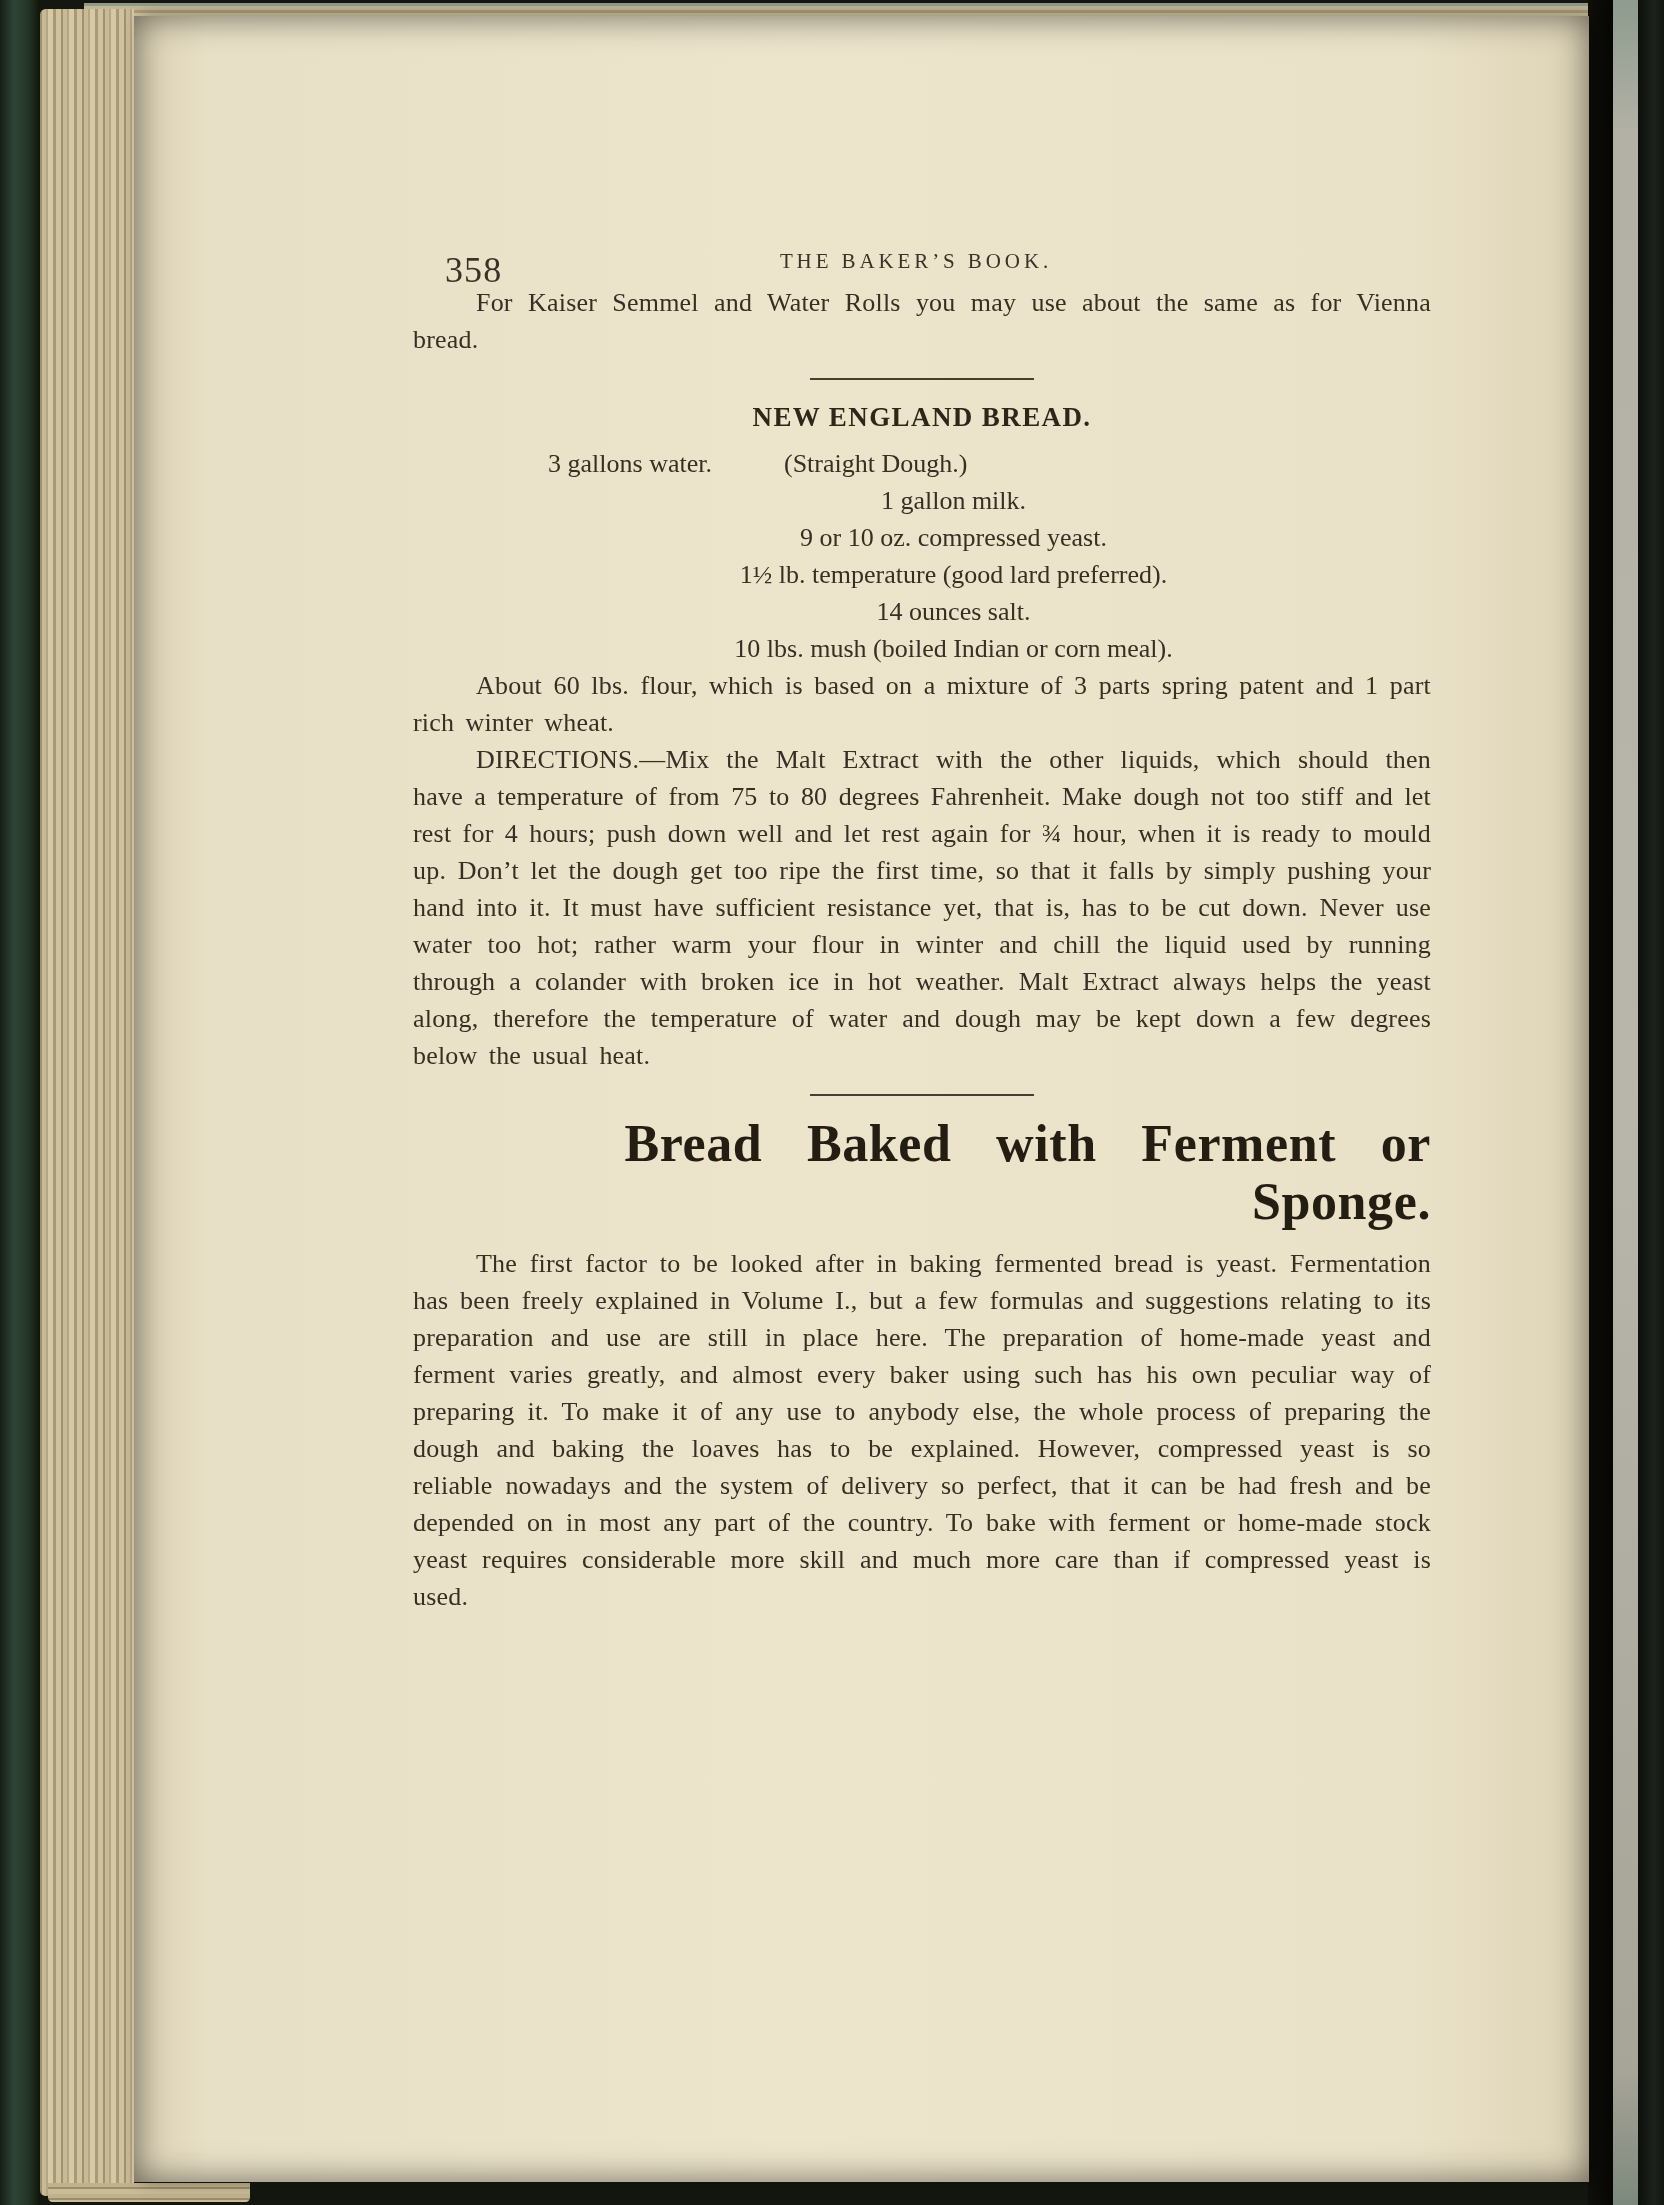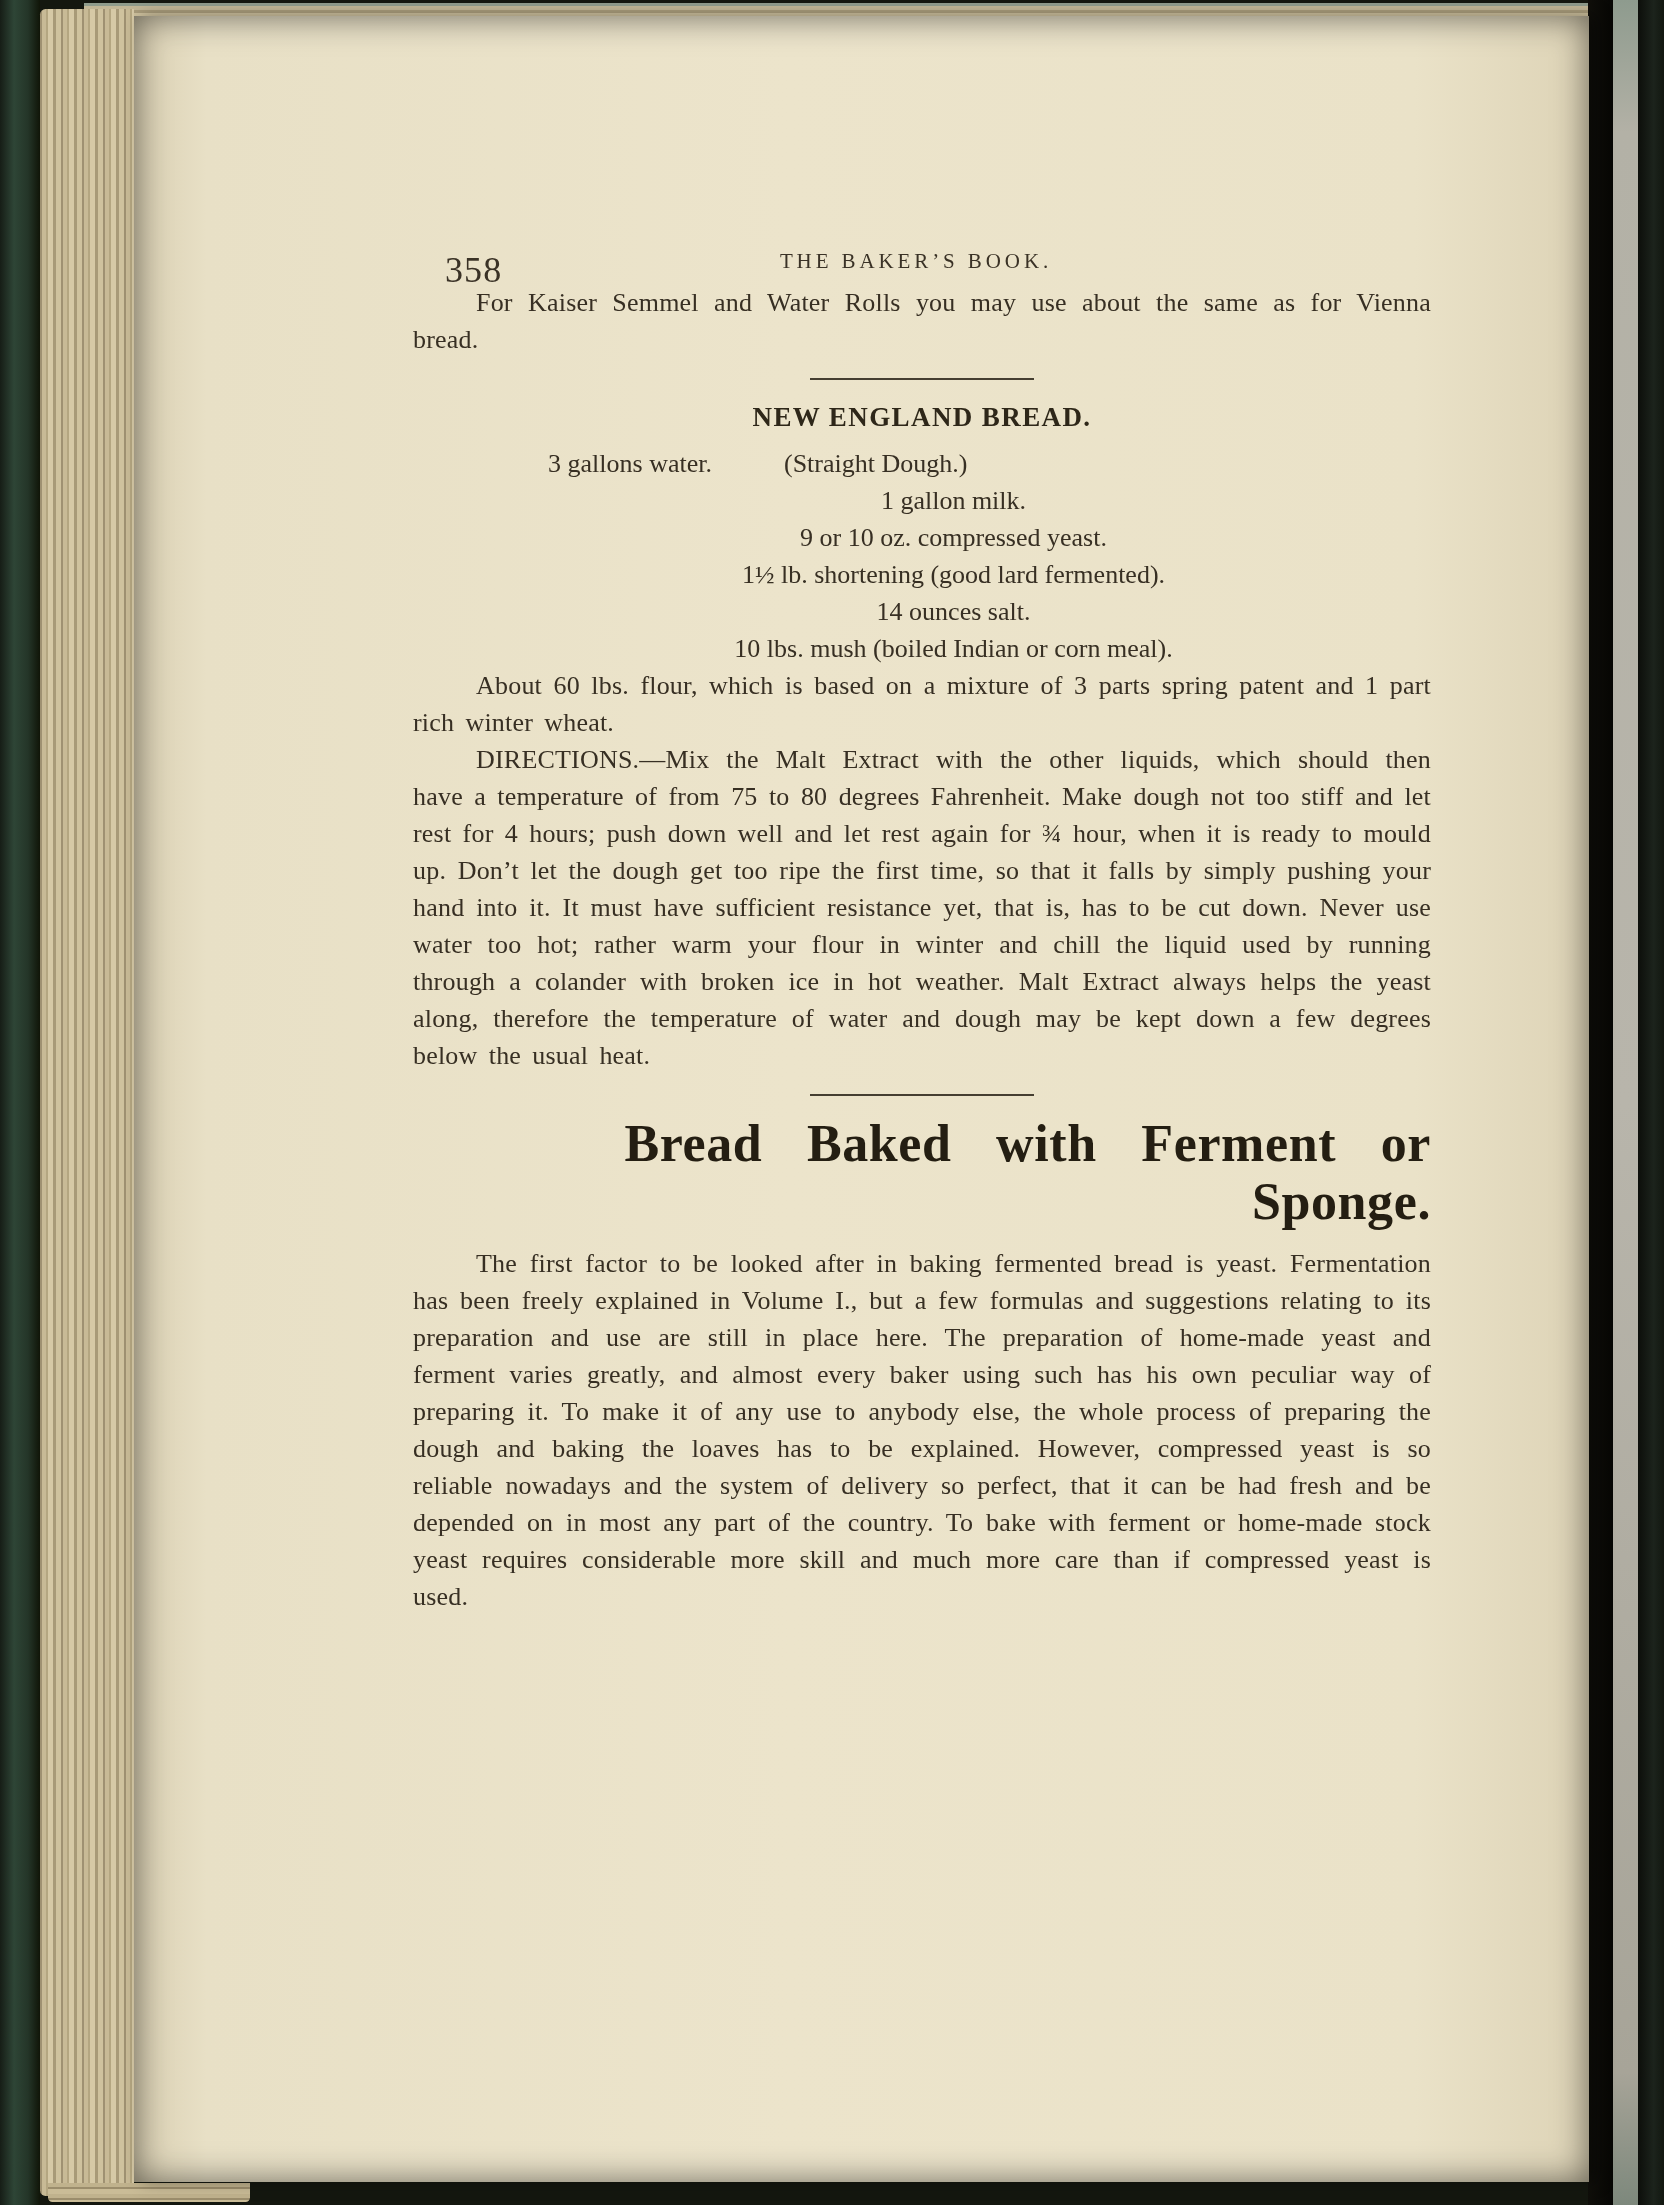--- a/index.html
+++ b/index.html
@@ -111,21 +111,21 @@
 
       <h3 class="recipe-title">NEW ENGLAND BREAD.</h3>
 
       <div class="ingredients">
         <div class="ing-row">
           <span class="ing-first">3 gallons water.</span>
           <span class="dough-note">(Straight Dough.)</span>
         </div>
         <div>1 gallon milk.</div>
         <div>9 or 10 oz.  compressed yeast.</div>
-        <div>1½ lb. shortening (good lard fermented).</div>
+        <div>1½ lb. temperature (good lard preferred).</div>
         <div>14 ounces salt.</div>
         <div>10 lbs. mush (boiled Indian or corn meal).</div>
       </div>
 
       <p class="para indent">About 60 lbs. flour, which is based on a mixture of 3 parts spring patent and 1 part rich winter wheat.</p>
 
       <p class="para indent">DIRECTIONS.—Mix the Malt Extract with the other liquids, which should then have a temperature of from 75 to 80 degrees Fahrenheit.  Make dough not too stiff and let rest for 4 hours; push down well and let rest again for ¾ hour, when it is ready to mould up.  Don’t let the dough get too ripe the first time, so that it falls by simply pushing your hand into it.  It must have sufficient resistance yet, that is, has to be cut down.  Never use water too hot; rather warm your flour in winter and chill the liquid used by running through a colander with broken ice in hot weather.  Malt Extract always helps the yeast along, therefore the temperature of water and dough may be kept down a few degrees below the usual heat.</p>
 
       <div class="rule"></div>
 

